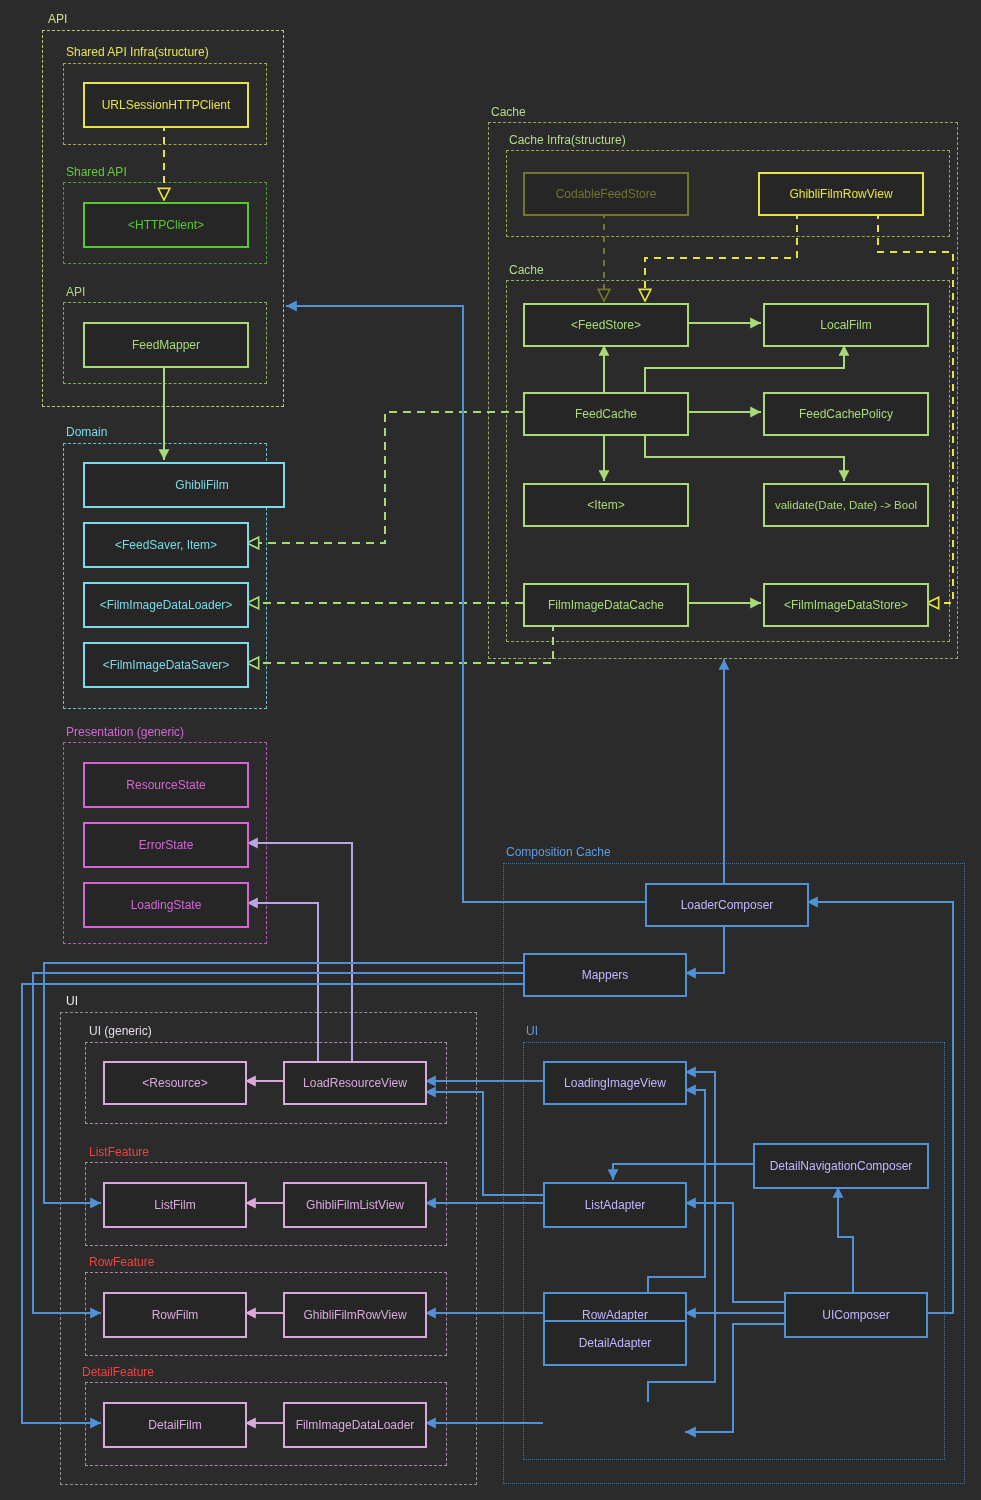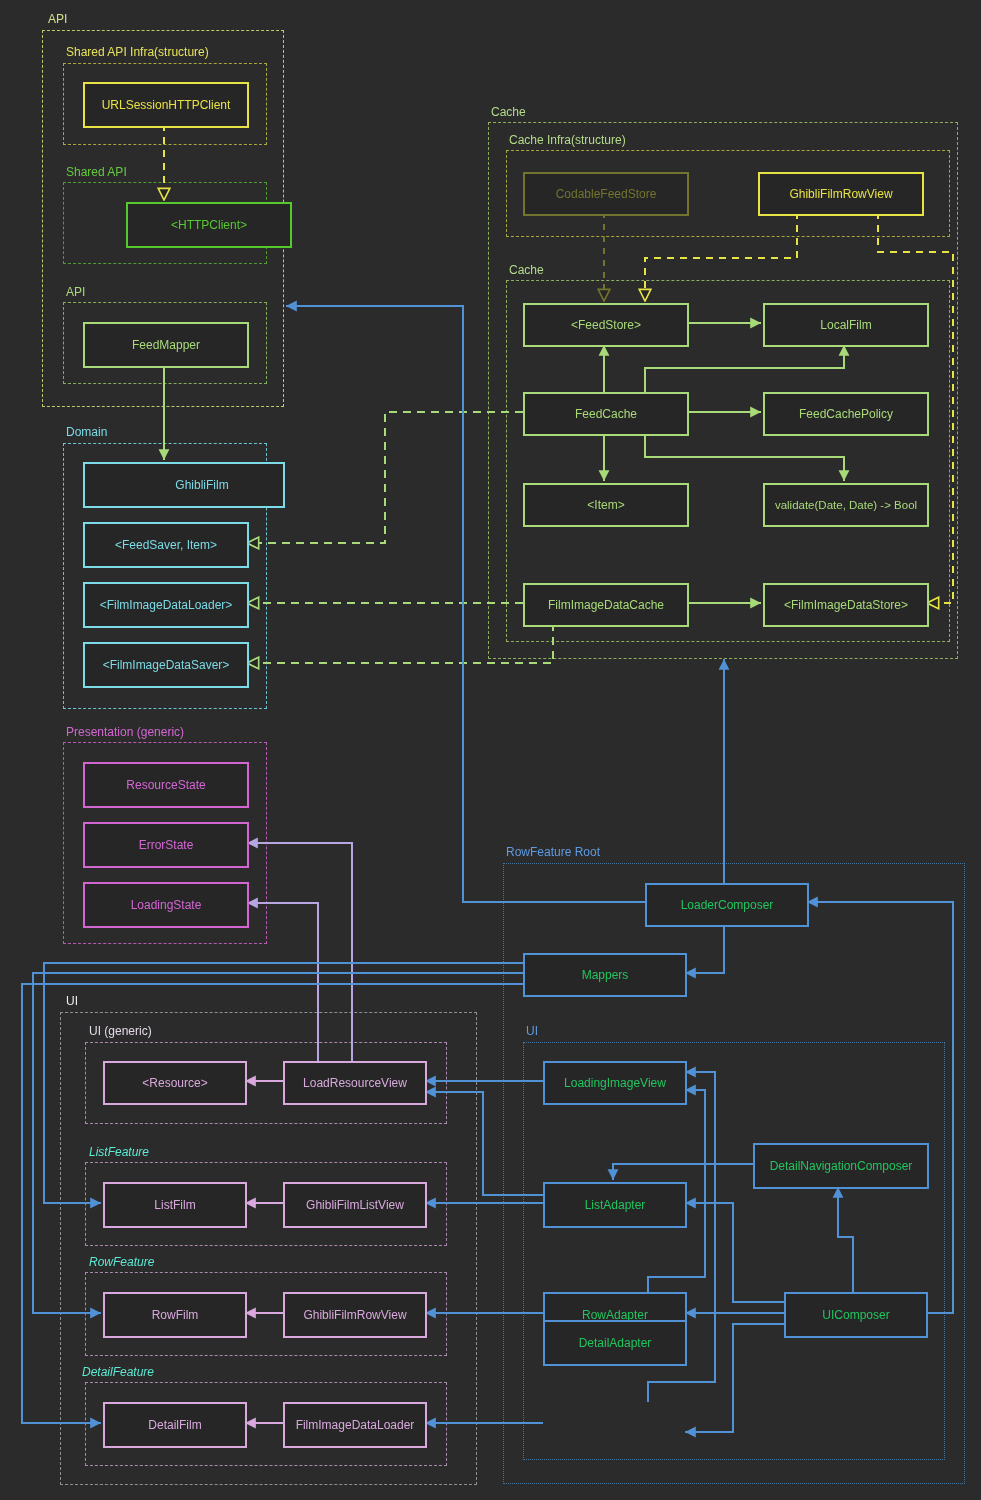--- a/index.html
+++ b/index.html
@@ -19,36 +19,36 @@
   .e-p{stroke:#d9a9dd;}
   .e-l{stroke:#b7a6e2;}
   
   .c-yellow{border-color:#e8e345;color:#e8e345;}
   .c-olive{border-color:#73742e;color:#73742e;text-align:center;}
   .c-green{border-color:#56c92f;color:#56c92f;}
   .c-lgreen{border-color:#a9da79;color:#a9da79;}
   .c-cyan{border-color:#7cdbe6;color:#7cdbe6;}
   .c-magenta{border-color:#d466d4;color:#d466d4;}
   .c-plum{border-color:#d9a9dd;color:#d9a9dd;}
-  .c-blue{border-color:#5191d6;color:#22c55e;}
+  .c-blue{border-color:#5191d6;color:#c4b5fd;}
   
   .g-apiouter{border:1px dashed #b5cf6d;}
   .g-yinfra{border:1px dashed #a8a83c;}
   .g-sapi{border:1px dashed #4f9e33;}
   .g-api{border:1px dashed #86ad5c;}
   .g-domain{border:1px dashed #6cc3d2;}
   .g-cache{border:1px dashed #8faf5e;}
   .g-mag{border:1px dashed #b95ab9;}
   .g-blue{border:1px dotted #44759e;}
   .g-gray{border:1px dashed #8f8f98;}
   .g-plumgray{border:1px dashed #a989ad;}
   .l-apiouter{color:#cfe18a;} .l-yellow{color:#e6e25d;} .l-green{color:#67c93e;}
   .l-lgreen{color:#a9da79;} .l-cyan{color:#7cdbe6;} .l-cacheg{color:#b5dc8b;}
   .l-mag{color:#d466d4;} .l-blue{color:#5f9be2;} .l-white{color:#ececf2;}
-  .l-uigen{color:#e4d9e8;} .l-plum{color:#5eead4;font-style:italic;}
+  .l-uigen{color:#e4d9e8;} .l-plum{color:#ef4444;}
 </style>
 </head>
 <body>
 
 <div id="canvas">
 
   <div class="grp g-apiouter" style="left:42px;top:30px;width:240px;height:375px;"></div>
   <div class="grp g-yinfra" style="left:63px;top:63px;width:202px;height:80px;"></div>
   <div class="grp g-sapi" style="left:63px;top:182px;width:202px;height:80px;"></div>
   <div class="grp g-api" style="left:63px;top:302px;width:202px;height:80px;"></div>
@@ -67,21 +67,21 @@
 
   <div class="grp-label l-apiouter" style="left:48px;top:12px;">API</div>
   <div class="grp-label l-yellow" style="left:66px;top:45px;">Shared API Infra(structure)</div>
   <div class="grp-label l-green" style="left:66px;top:165px;">Shared API</div>
   <div class="grp-label l-lgreen" style="left:66px;top:285px;">API</div>
   <div class="grp-label l-cyan" style="left:66px;top:425px;">Domain</div>
   <div class="grp-label l-cacheg" style="left:491px;top:105px;">Cache</div>
   <div class="grp-label l-cacheg" style="left:509px;top:133px;">Cache Infra(structure)</div>
   <div class="grp-label l-cacheg" style="left:509px;top:263px;">Cache</div>
   <div class="grp-label l-mag" style="left:66px;top:725px;">Presentation (generic)</div>
-  <div class="grp-label l-blue" style="left:506px;top:845px;">RowFeature Root</div>
+  <div class="grp-label l-blue" style="left:506px;top:845px;">Composition Cache</div>
   <div class="grp-label l-blue" style="left:526px;top:1024px;">UI</div>
   <div class="grp-label l-white" style="left:66px;top:994px;">UI</div>
   <div class="grp-label l-uigen" style="left:89px;top:1024px;">UI (generic)</div>
   <div class="grp-label l-plum" style="left:89px;top:1145px;">ListFeature</div>
   <div class="grp-label l-plum" style="left:89px;top:1255px;">RowFeature</div>
   <div class="grp-label l-plum" style="left:82px;top:1365px;">DetailFeature</div>
 
   <svg width="981" height="1500">
     <defs>
       <marker id="af-g" viewBox="0 0 12 12" refX="11" refY="6" markerWidth="13" markerHeight="13" orient="auto" markerUnits="userSpaceOnUse">
@@ -143,21 +143,21 @@
     <path class="e e-b" marker-end="url(#af-b)" d="M753,1164 L613,1164 L613,1180"></path>
     <path class="e e-b" marker-end="url(#af-b)" d="M784,1302 L733,1302 L733,1203 L685,1203"></path>
     <path class="e e-b" marker-end="url(#af-b)" d="M784,1313 L685,1313"></path>
     <path class="e e-b" marker-end="url(#af-b)" d="M784,1324 L733,1324 L733,1432 L685,1432"></path>
     <path class="e e-b" marker-end="url(#af-b)" d="M853,1292 L853,1237 L838,1237 L838,1187"></path>
     <path class="e e-b" marker-end="url(#af-b)" d="M648,1292 L648,1277 L705,1277 L705,1090 L685,1090"></path>
     <path class="e e-b" marker-end="url(#af-b)" d="M648,1402 L648,1382 L715,1382 L715,1072 L685,1072"></path>
   </svg>
 
   <div class="node c-yellow" style="left:83px;top:82px;width:162px;height:42px;">URLSessionHTTPClient</div>
-  <div class="node c-green" style="left:83px;top:202px;width:162px;height:42px;margin-left:43px;">&lt;HTTPClient&gt;</div>
+  <div class="node c-green" style="left:83px;top:202px;width:162px;height:42px;">&lt;HTTPClient&gt;</div>
   <div class="node c-lgreen" style="left:83px;top:322px;width:162px;height:42px;">FeedMapper</div>
 
   <div class="node c-cyan" style="left:83px;top:462px;width:162px;height:42px;padding-left:36px;">GhibliFilm</div>
   <div class="node c-cyan" style="left:83px;top:522px;width:162px;height:42px;">&lt;FeedSaver, Item&gt;</div>
   <div class="node c-cyan" style="left:83px;top:582px;width:162px;height:42px;">&lt;FilmImageDataLoader&gt;</div>
   <div class="node c-cyan" style="left:83px;top:642px;width:162px;height:42px;">&lt;FilmImageDataSaver&gt;</div>
 
   <div class="node c-olive" style="left:523px;top:172px;width:162px;height:40px;">CodableFeedStore</div>
   <div class="node c-yellow" style="left:758px;top:172px;width:162px;height:40px;">GhibliFilmRowView</div>
   <div class="node c-lgreen" style="left:523px;top:303px;width:162px;height:40px;">&lt;FeedStore&gt;</div>

